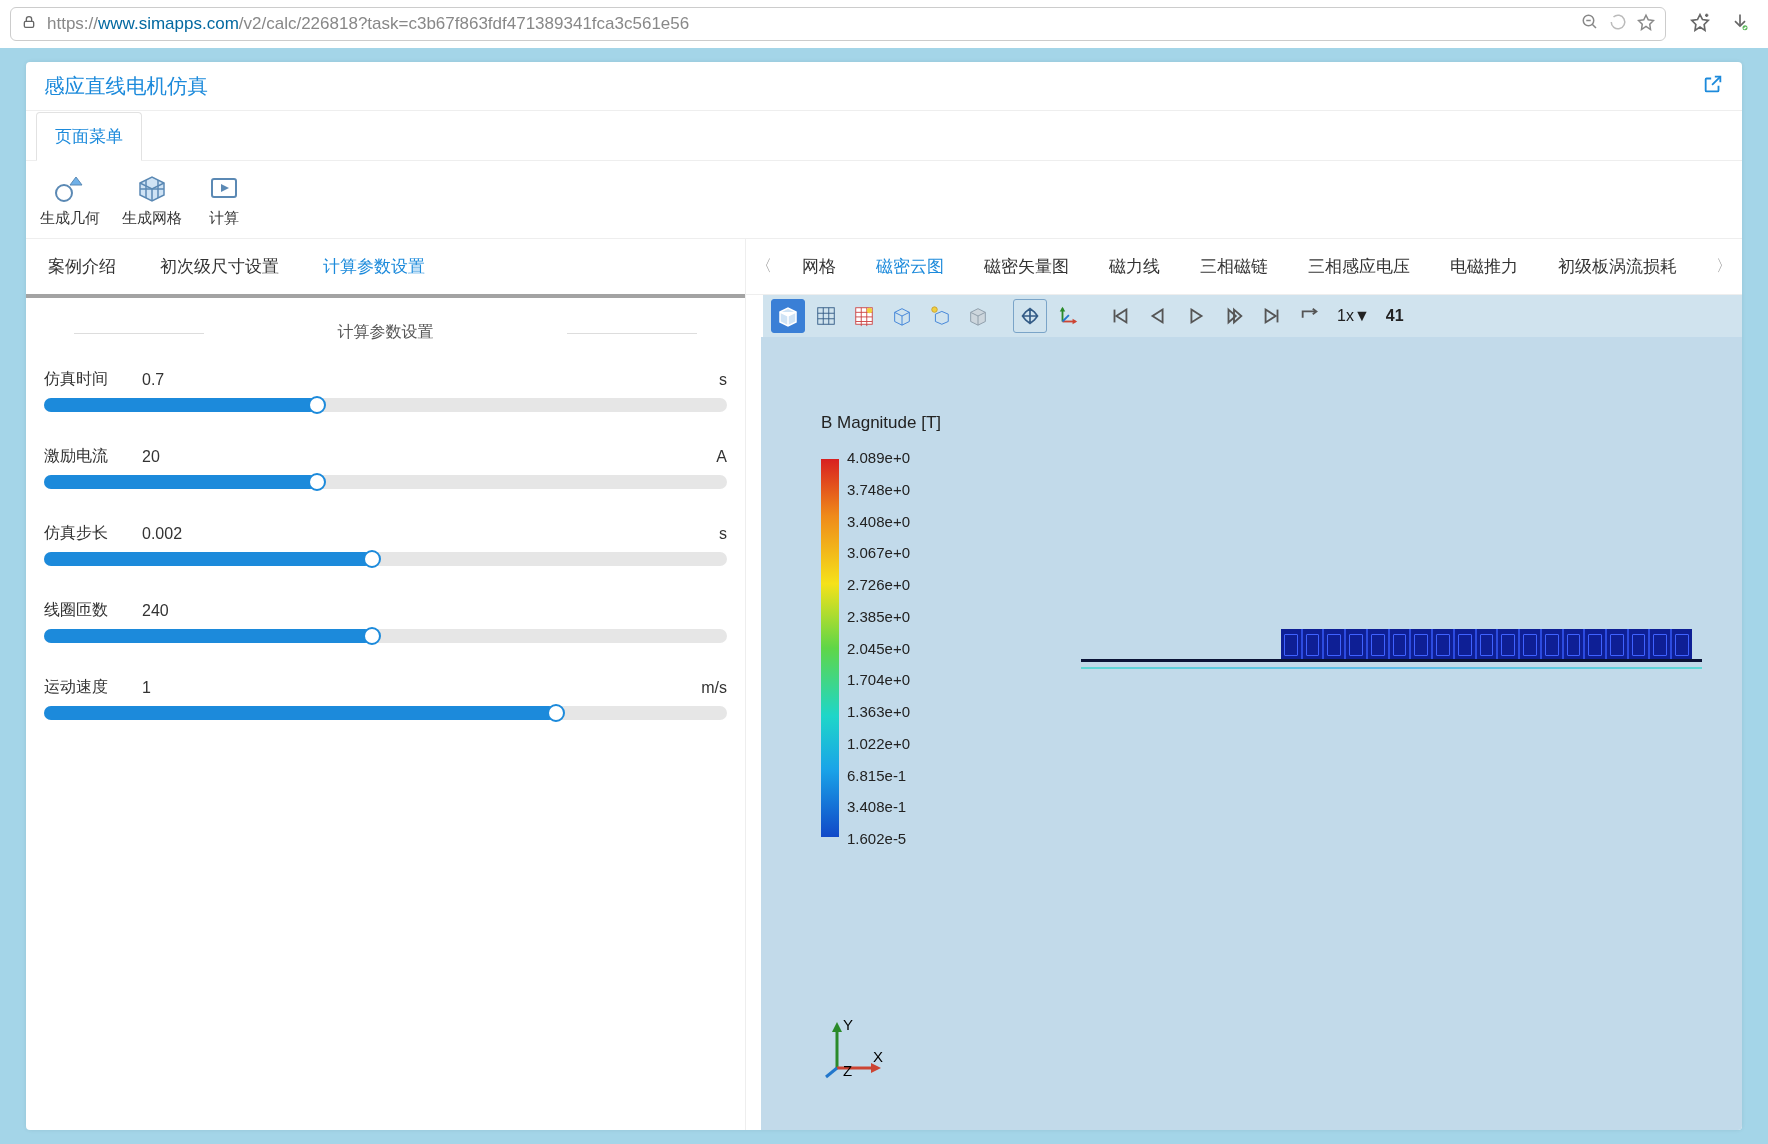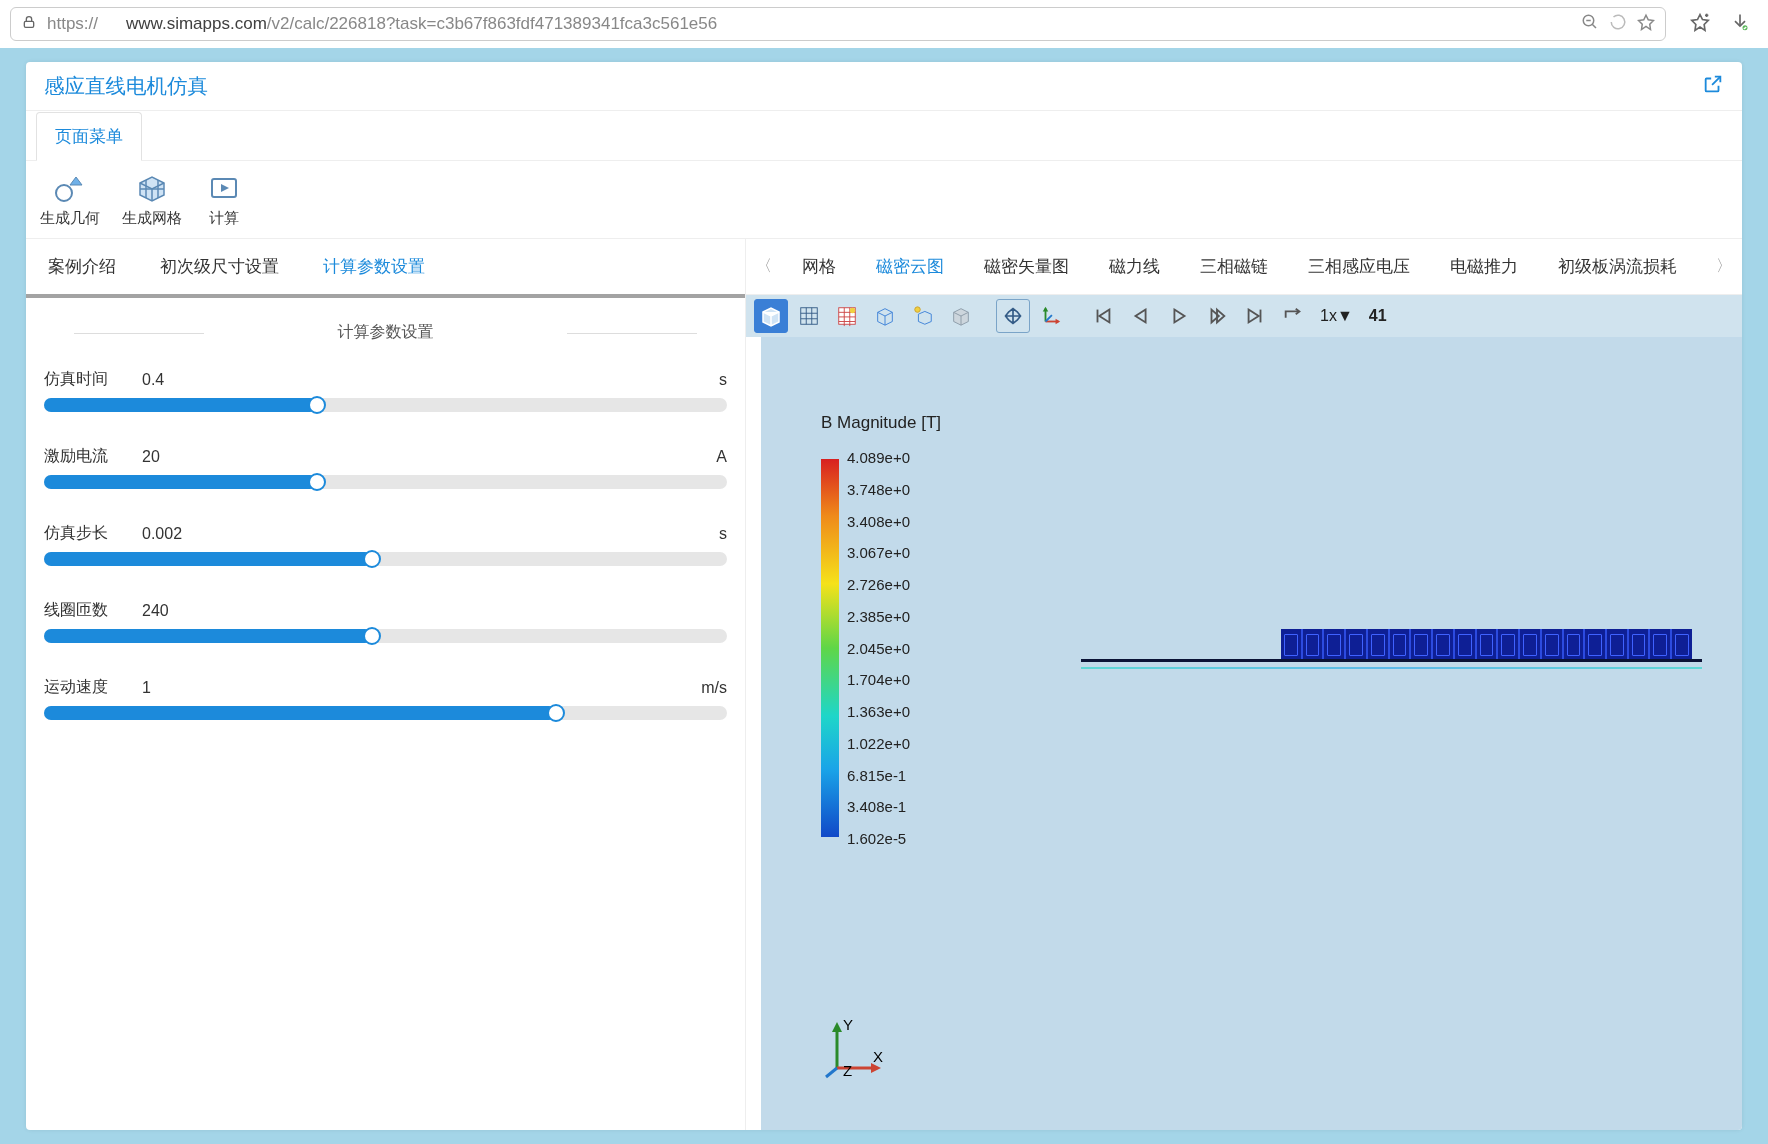--- a/index.html
+++ b/index.html
@@ -2,21 +2,21 @@
 <html><head>
 <meta charset="utf-8">
 <style>
 * { box-sizing: border-box; margin: 0; padding: 0; font-family: "Segoe UI", "Microsoft YaHei", sans-serif; }
 body { background: #fff; width: 1768px; height: 1144px; overflow: hidden; }
 
 
 .browser-bar { display: flex; align-items: center; height: 48px; padding: 6px 10px; gap: 10px; background: #fff; }
 .addr-wrap { flex: 1; display: flex; align-items: center; border: 1px solid #ccc; border-radius: 6px; height: 34px; padding: 0 10px; gap: 10px; color: #333; }
 .addr-wrap .lock { color: #666; }
-.url-dark { color: #404040; margin-left: 28px; }
+.url-dark { color: #0369a1; }
 .url-gray { color: #888; }
 .browser-icons { display: flex; gap: 20px; padding: 0 8px 0 14px; }
 .browser-icons span, .browser-icons svg { color: #666; cursor: pointer; }
 
 
 .page-bg { background: #a4d5e8; padding: 14px 26px; height: calc(1144px - 48px); }
 .app { background: #fff; border-radius: 4px; height: 100%; display: flex; flex-direction: column; overflow: hidden; box-shadow: 0 0 4px rgba(0,0,0,.08); }
 
 .app-header { display: flex; align-items: center; justify-content: space-between; padding: 10px 18px; border-bottom: 1px solid #eee; }
 .app-title { color: #1c8adb; font-size: 20.5px; }
@@ -57,21 +57,21 @@
 .slider .thumb { position: absolute; width: 18px; height: 18px; background: #fff; border: 2px solid #1c8adb; border-radius: 50%; top: 50%; transform: translate(-50%, -50%); }
 
 
 .rtabs-wrap { display: flex; align-items: center; border-bottom: 1px solid #eee; }
 .rtabs-wrap .chev { padding: 0 10px; color: #999; cursor: pointer; font-size: 16px; }
 .rtabs { flex: 1; display: flex; overflow: hidden; }
 .rtabs div { padding: 16px 20px; font-size: 17px; color: #333; white-space: nowrap; cursor: pointer; }
 .rtabs .active { color: #1c8adb; }
 
 
-.vtools { display: flex; align-items: center; gap: 4px; padding: 4px 8px; background: #d0e3ee; }
+.vtools { display: flex; align-items: center; gap: 4px; padding: 4px 8px; background: #d0e3ee; margin-left: 17px; }
 .vtools .tb { width: 34px; height: 34px; display: flex; align-items: center; justify-content: center; cursor: pointer; border: 1px solid transparent; border-radius: 3px; }
 .vtools .tb.active { background: #3a7fd6; border-color: #3a7fd6; }
 .vtools .sep { width: 10px; }
 .vtools .txt { padding: 0 6px; font-size: 16px; color: #222; }
 
 
 .canvas { flex: 1; background: #c2daea; position: relative; margin-left: 15px; }
 .legend-title { position: absolute; left: 60px; top: 76px; font-size: 17px; color: #222; }
 .legend { position: absolute; left: 60px; top: 112px; display: flex; gap: 8px; }
 .legend-bar { width: 18px; height: 378px; background: linear-gradient(to bottom, #d82020 0%, #ef8a1a 15%, #f5e21a 33%, #5fd648 50%, #1ed6c9 68%, #1aa4e8 82%, #1048c8 100%); margin-top:10px; }
@@ -189,21 +189,21 @@
           <div>案例介绍</div>
           <div>初次级尺寸设置</div>
           <div class="active">计算参数设置</div>
         </div>
         <div class="lpanel">
           <div class="panel-title">计算参数设置</div>
           <div class="grid" id="field-grid">
               <div>
                 <div class="field-row">
                   <span class="flabel">仿真时间</span>
-                  <span class="val">0.4</span>
+                  <span class="val">0.7</span>
                   <span class="unit">s</span>
                 </div>
                 <div class="slider-row">
                   <div class="slider">
                     <div class="fill" style="width:40%"></div>
                     <div class="thumb" style="left:40%"></div>
                   </div>
                 </div>
               </div>
               <div>

